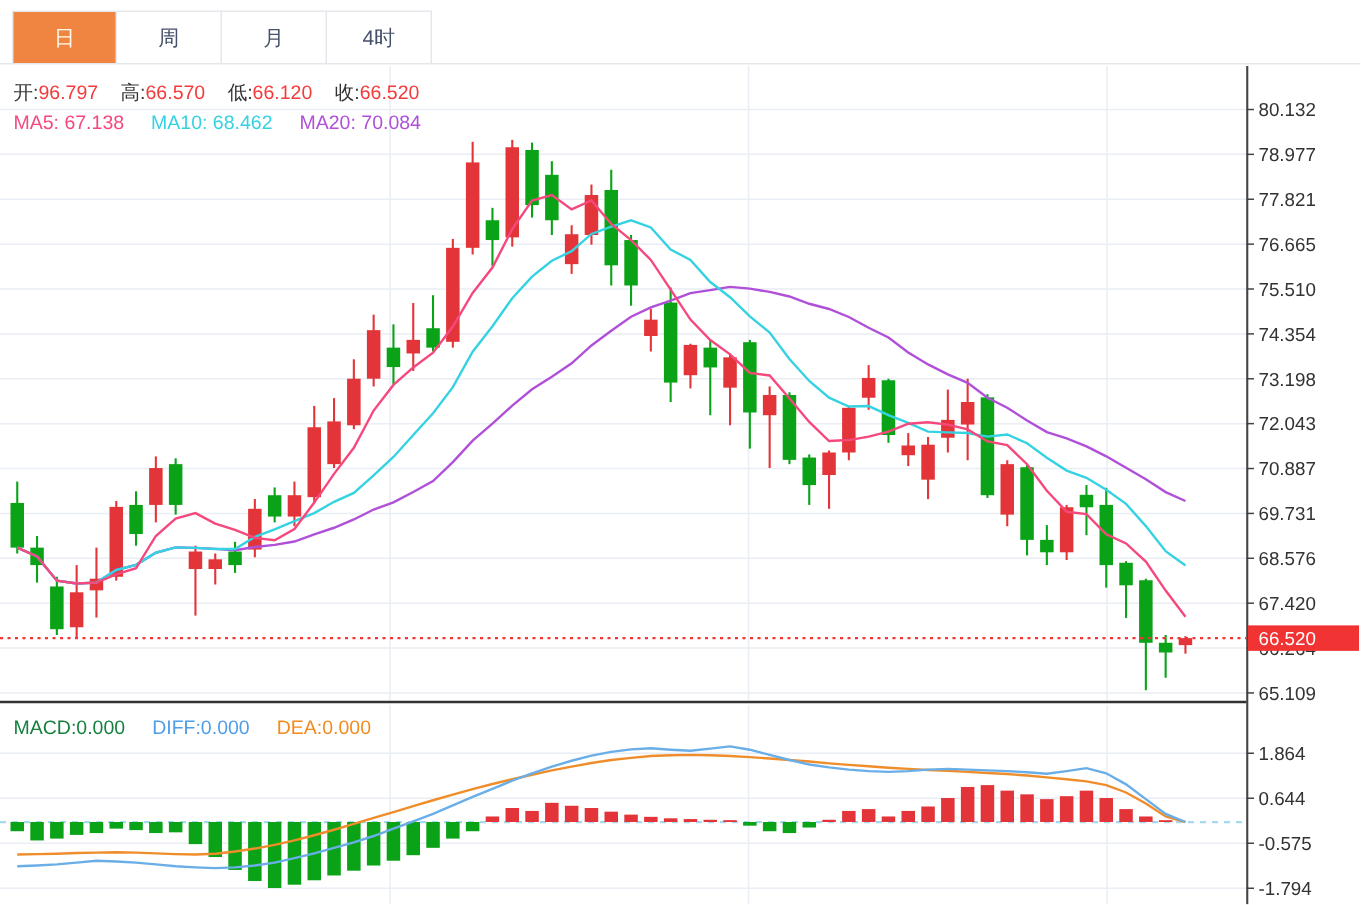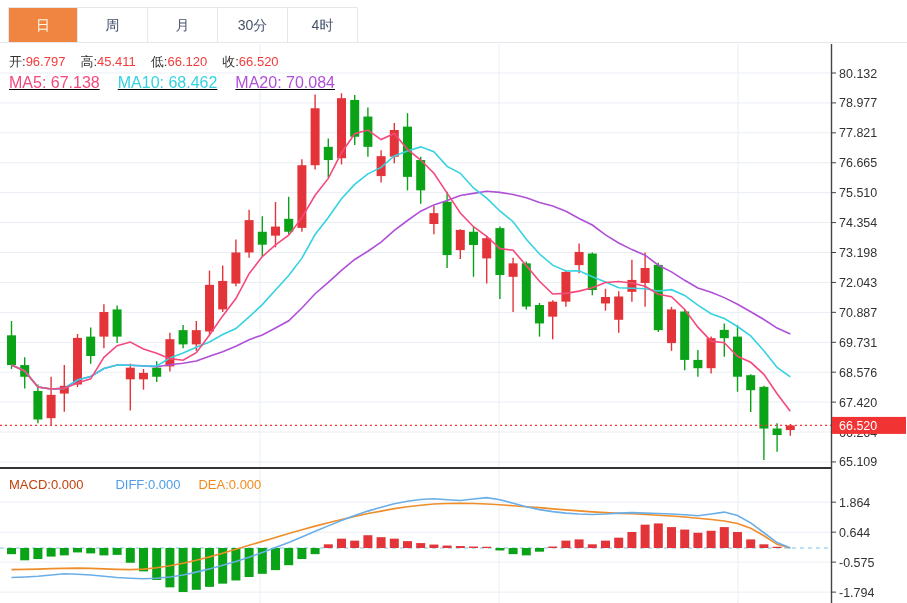--- a/index.html
+++ b/index.html
@@ -7,26 +7,26 @@
         font-family:"Liberation Sans",sans-serif;}
   .tabbar{position:absolute;left:8px;top:7px;display:flex;border-top:1px solid #e4e7ec;}
   .tab{width:70px;height:34px;line-height:34px;text-align:center;font-size:14px;color:#45516b;
        background:#fff;border-right:1px solid #e4e7ec;cursor:pointer;box-sizing:border-box;}
   .tab:first-child{border-left:1px solid #e4e7ec;}
   .tab--active{background:#ef8540;color:#fffbe8;border-left:none;}
   .tabbar-underline{position:absolute;left:0;top:42px;width:907px;height:1px;background:#e4e7ec;}
   .ohlc-row{position:absolute;left:9px;top:53px;font-size:13px;color:#333;white-space:nowrap;}
   .ohlc-row .lbl{color:#333;}
   .ohlc-row .val{color:#f43b3b;margin-right:15px;}
-  .ma-row{position:absolute;left:9px;top:74px;font-size:16px;white-space:nowrap;text-decoration:underline;}
+  .ma-row{position:absolute;left:9px;top:74px;font-size:13px;white-space:nowrap;}
   .ma5{color:#f5497d;margin-right:18px;}
   .ma10{color:#35d2e2;margin-right:18px;}
   .ma20{color:#b050d8;}
   .macd-row{position:absolute;left:9px;top:477px;font-size:13px;white-space:nowrap;}
-  .macd-v{color:#c2410c;margin-right:32px;}
+  .macd-v{color:#15803d;margin-right:18px;}
   .diff-v{color:#4f9de8;margin-right:18px;margin-top:40px;}
   .dea-v{color:#f28a1e;}
   svg text{font-family:"Liberation Sans",sans-serif;}
 </style>
 </head>
 <body>
 
 <div class="page">
 
   <svg id="chart" width="907" height="603" style="position:absolute;left:0;top:0;">
@@ -307,27 +307,26 @@
         <text x="839" y="429.91468000000026" font-size="12.5" fill="#ffffff">66.520</text>
       </g>
       <rect x="0" y="44" width="831" height="423" fill="rgba(0,0,0,0)"></rect>
       <rect x="0" y="470" width="831" height="133" fill="rgba(0,0,0,0)"></rect>
     </svg>
 
   <div class="tabbar">
     <div class="tab tab--active">日</div>
     <div class="tab">周</div>
     <div class="tab">月</div>
-    <div class="tab">30分</div>
     <div class="tab">4时</div>
   </div>
   <div class="tabbar-underline"></div>
 
   <div class="ohlc-row">
-    <span class="lbl">开:</span><span class="val">96.797</span><span class="lbl">高:</span><span class="val">45.411</span><span class="lbl">低:</span><span class="val">66.120</span><span class="lbl">收:</span><span class="val">66.520</span>
+    <span class="lbl">开:</span><span class="val">96.797</span><span class="lbl">高:</span><span class="val">66.570</span><span class="lbl">低:</span><span class="val">66.120</span><span class="lbl">收:</span><span class="val">66.520</span>
   </div>
 
   <div class="ma-row">
     <span class="ma5">MA5: 67.138</span><span class="ma10">MA10: 68.462</span><span class="ma20">MA20: 70.084</span>
   </div>
 
   <div class="macd-row">
     <span class="macd-v">MACD:0.000</span><span class="diff-v">DIFF:0.000</span><span class="dea-v">DEA:0.000</span>
   </div>
 

